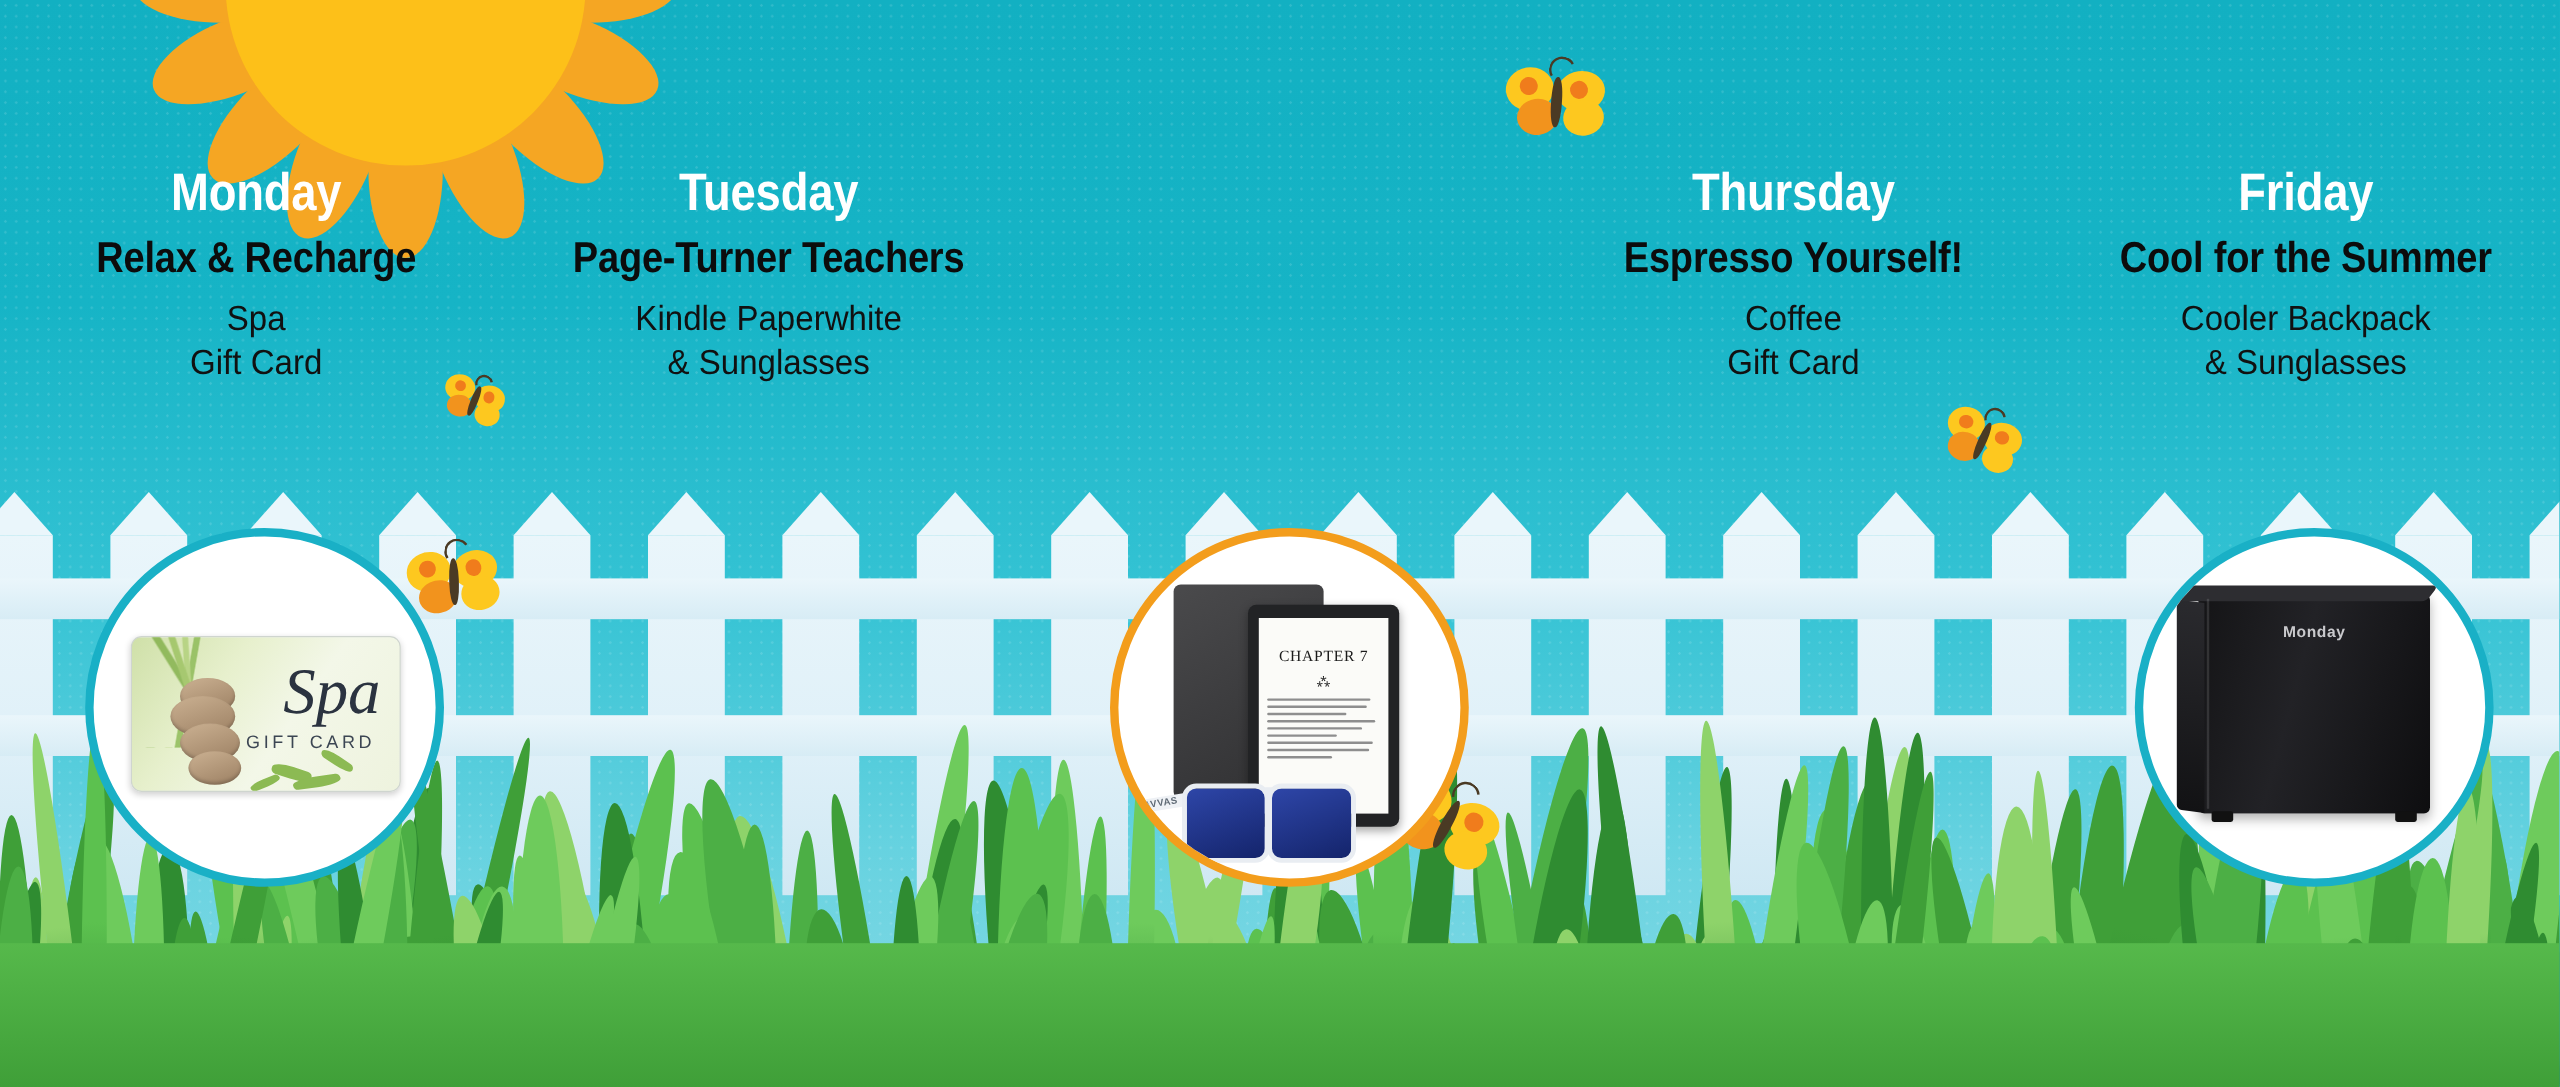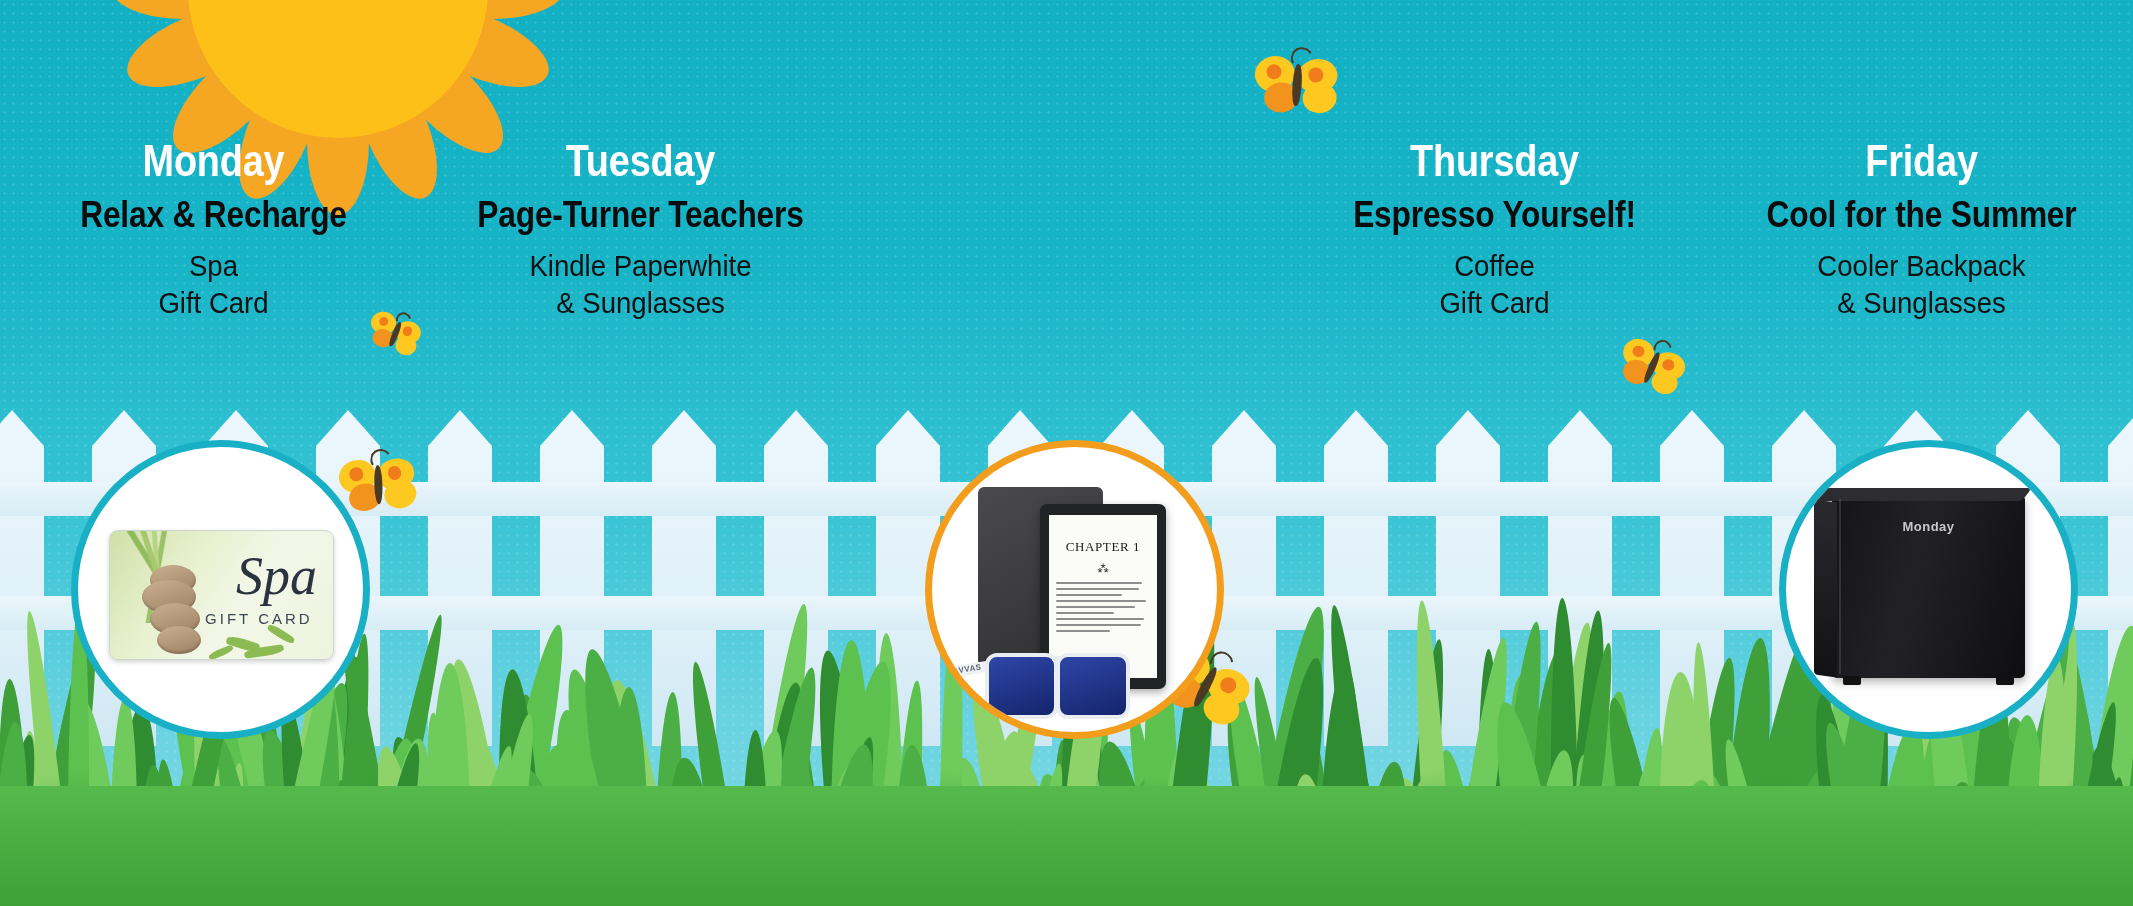--- a/index.html
+++ b/index.html
@@ -1056,21 +1056,21 @@
           <div class="item">
             <div>Kindle Paperwhite</div>
             <div>&amp; Sunglasses</div>
           </div>
         </div>
         <div class="circle ring-orange" style="left:498px;top:440px;width:285px;height:285px">
           <div class="prod">
             <div class="kindle-back"></div>
             <div class="kindle-front">
               <div class="kindle-screen">
-                <div class="k-chap">CHAPTER 1</div>
+                <div class="k-chap">CHAPTER 7</div>
                 <div class="k-orn">⁂</div>
                 <div class="k-lines">
                   <span style="width:92%"></span>
                   <span style="width:88%"></span>
                   <span style="width:70%"></span>
                   <span style="width:96%"></span>
                   <span style="width:84%"></span>
                   <span style="width:62%"></span>
                   <span style="width:94%"></span>
                   <span style="width:90%"></span>

